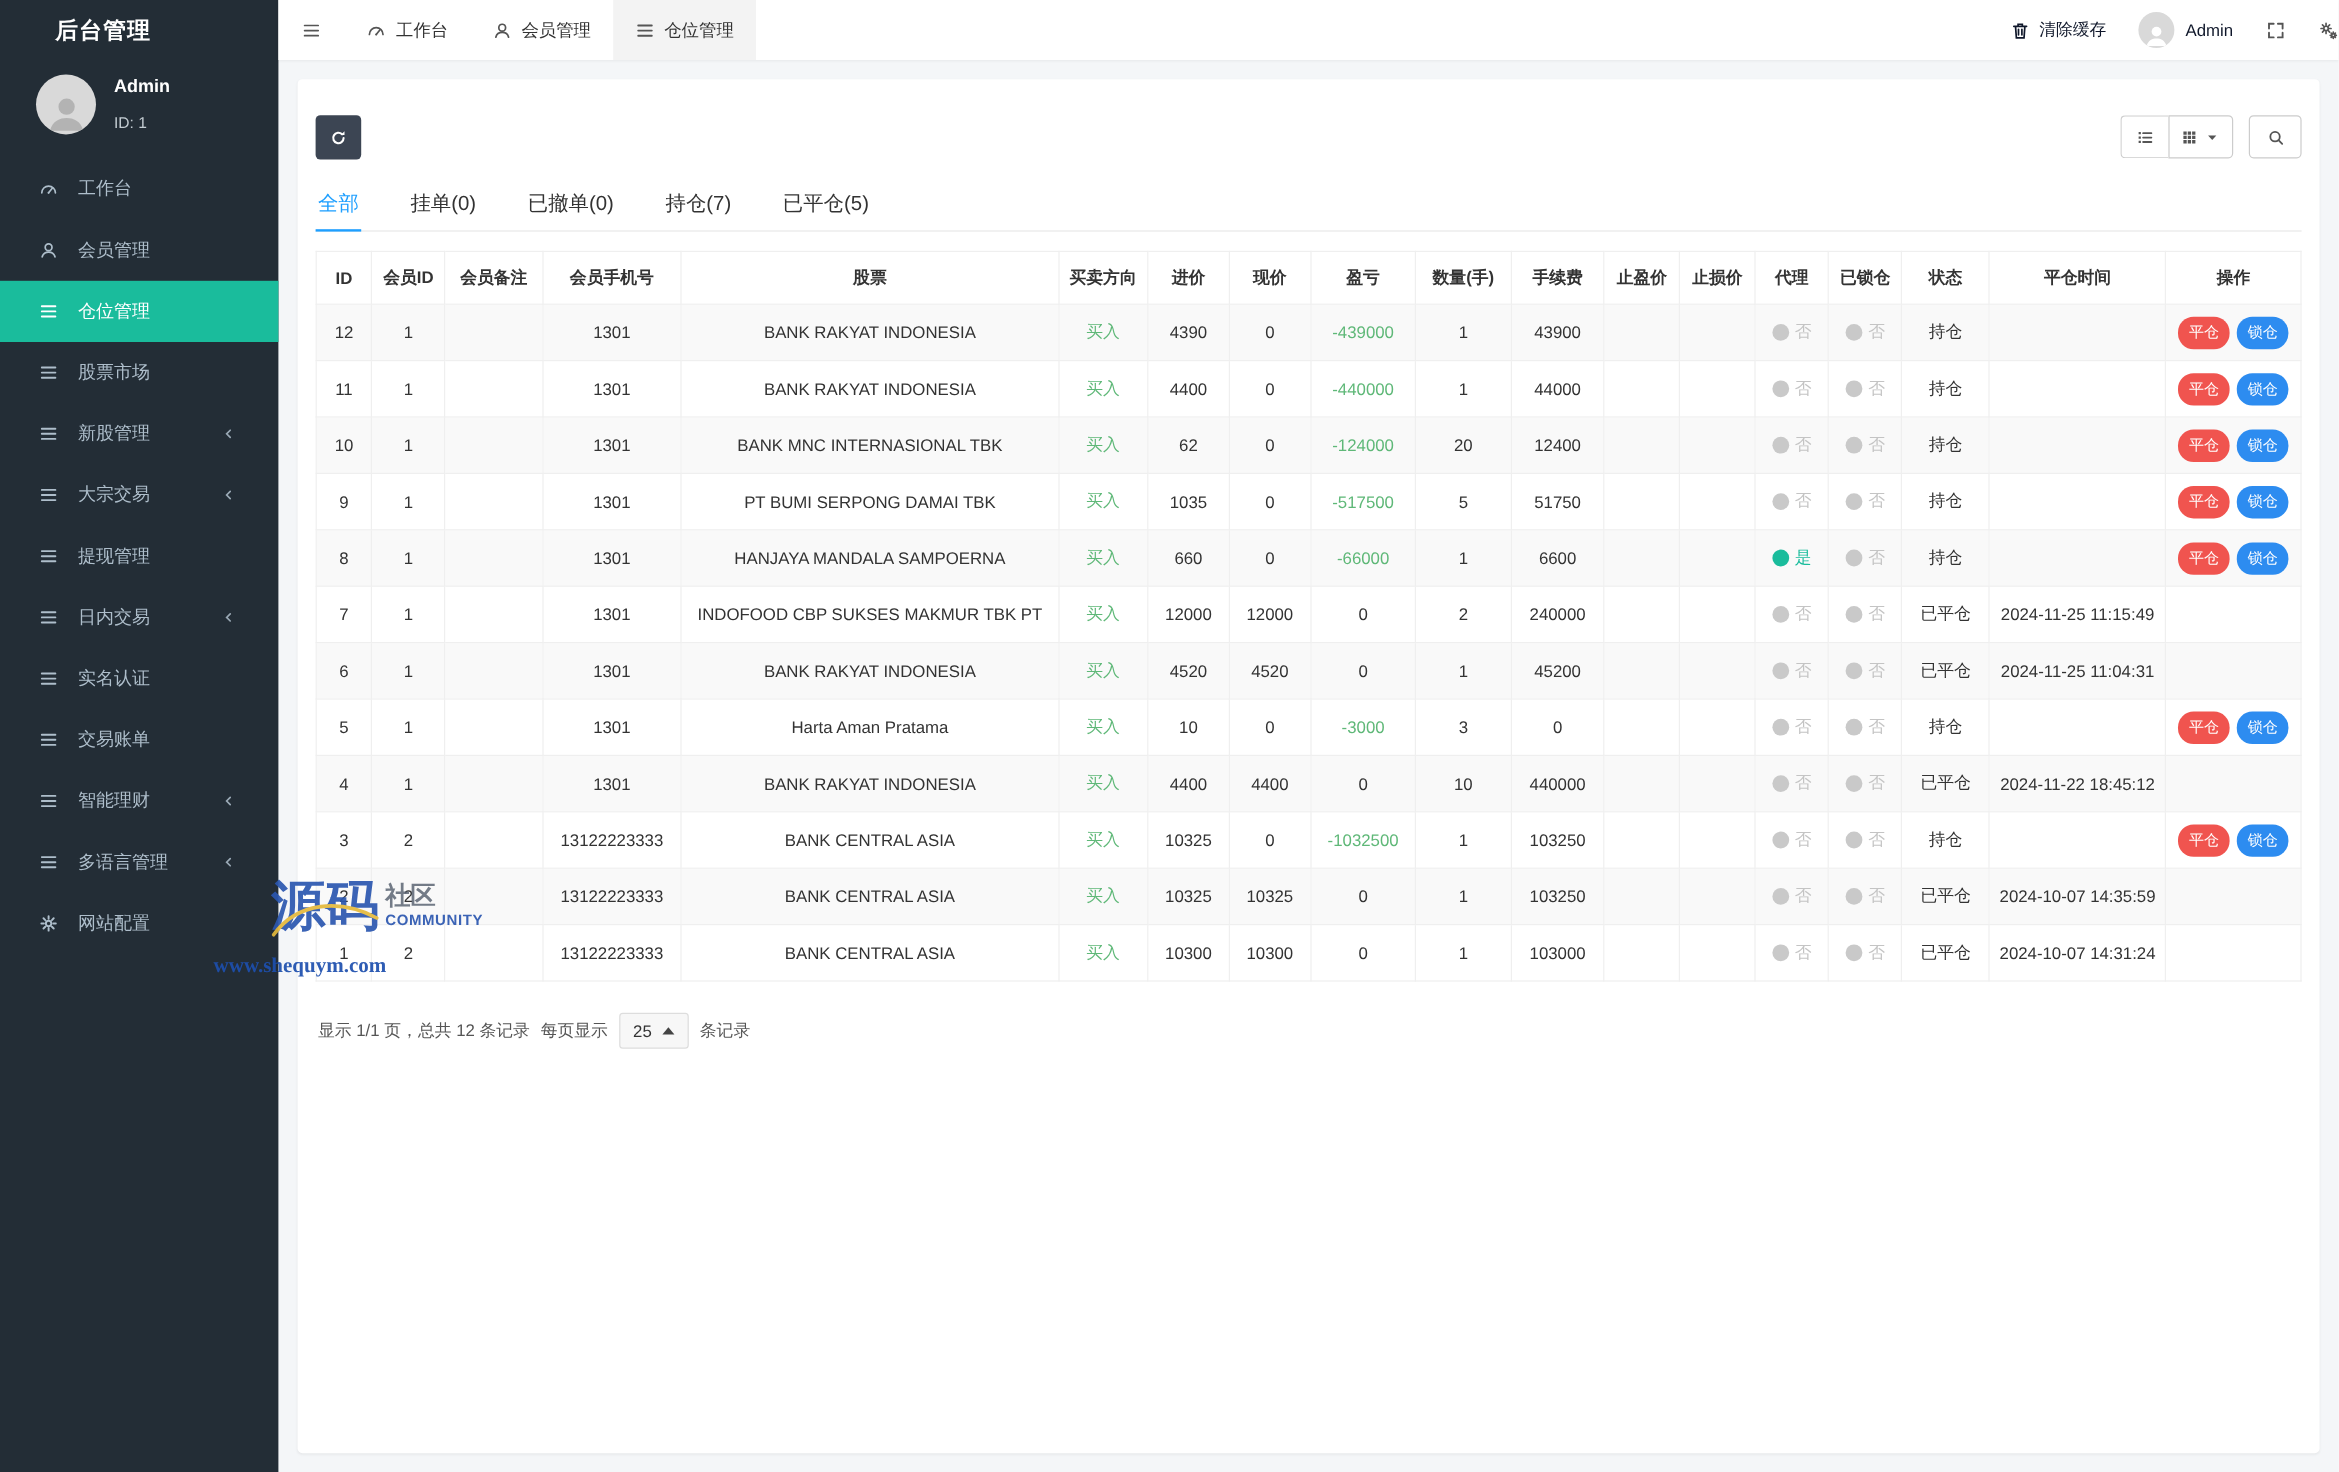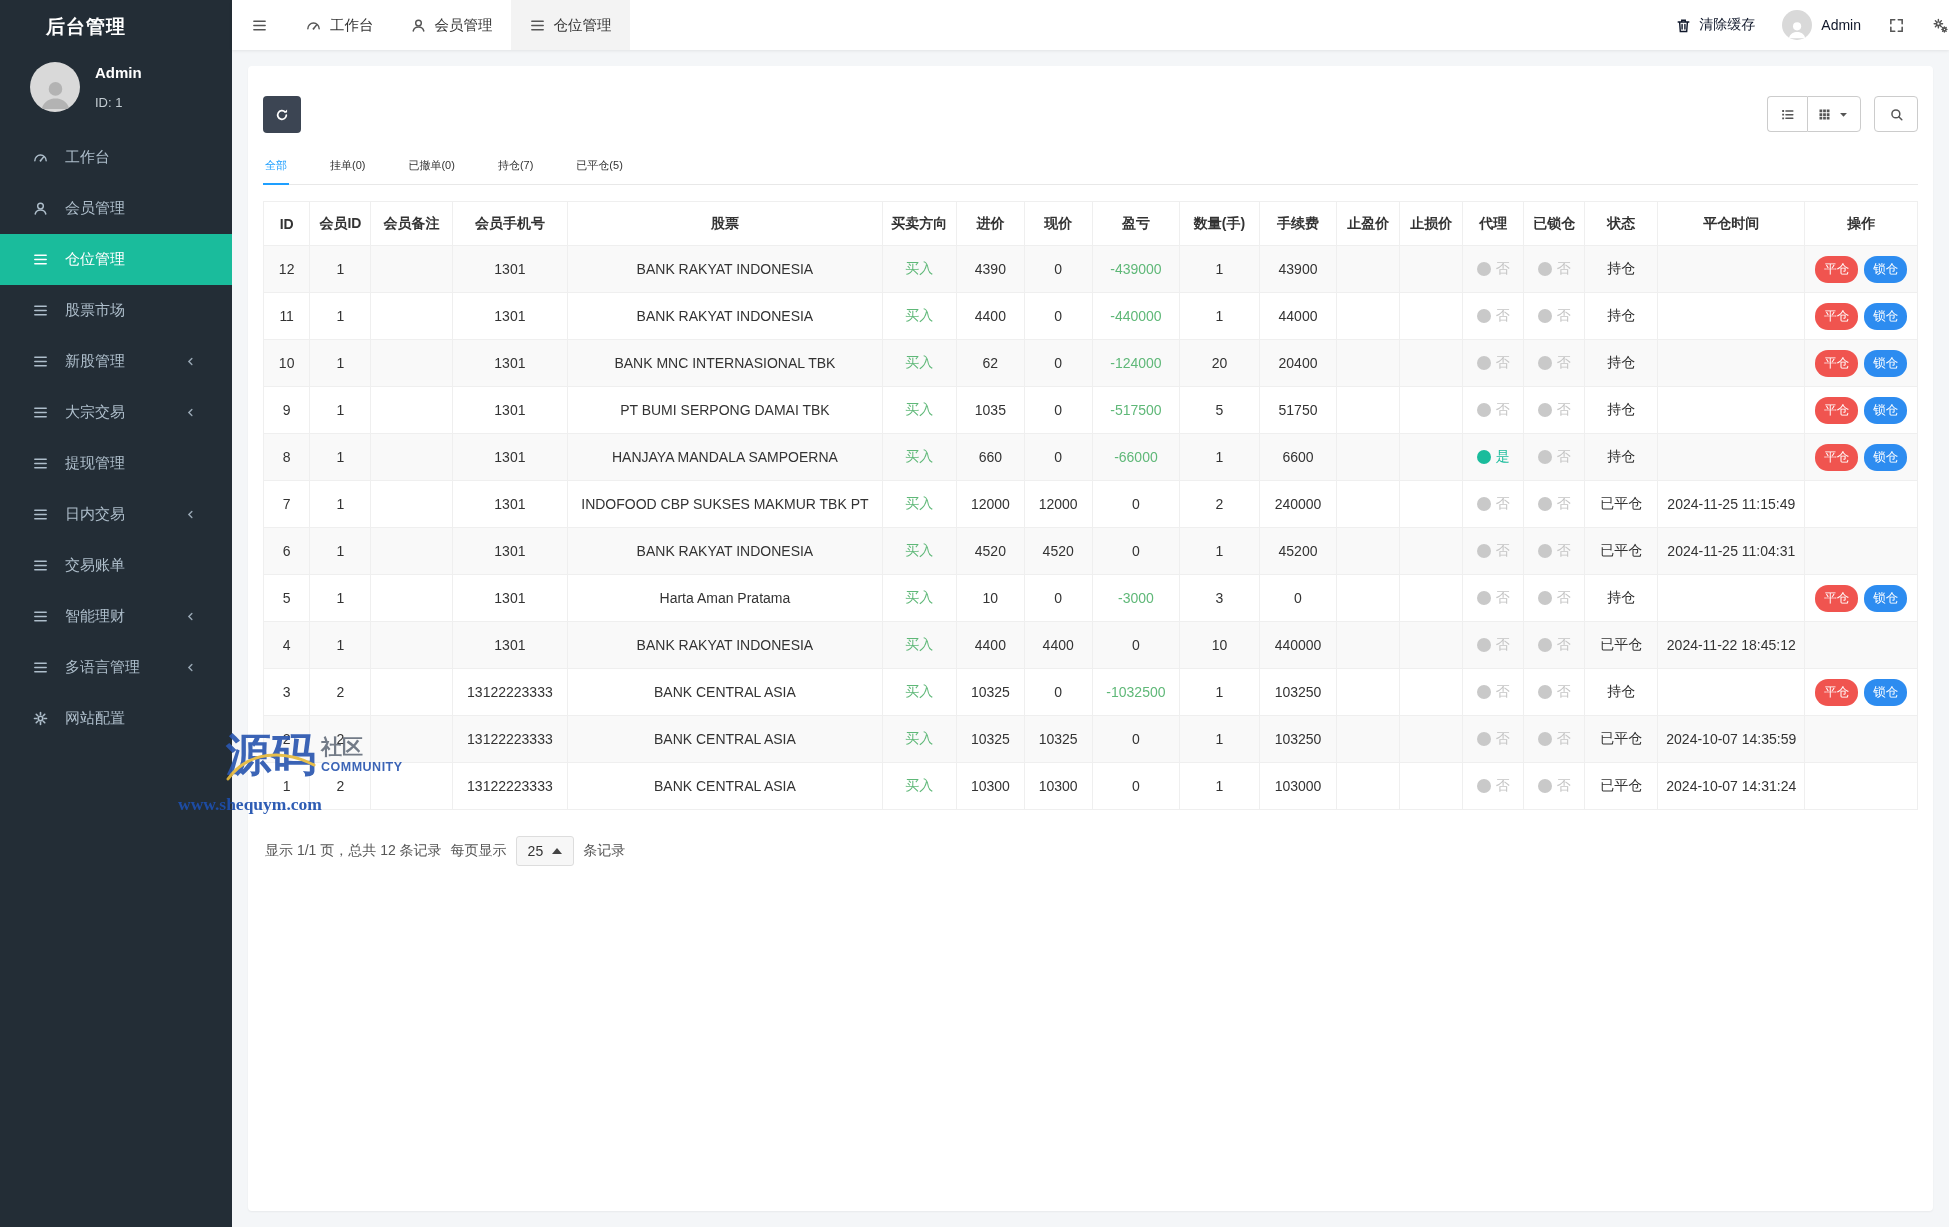--- a/index.html
+++ b/index.html
@@ -51,21 +51,21 @@
   .refresh-btn svg { width:16px; height:16px; }
   .toolbar-right { margin-left:auto; display:flex; gap:13px; }
   .btn-group { display:flex; }
   .tbtn { background:#fff; border:1px solid #ccc; height:36px; min-width:40px; display:flex; align-items:center; justify-content:center; gap:4px; color:#555; cursor:pointer; padding:0 9px; }
   .tbtn svg { width:15px; height:15px; }
   .btn-group .tbtn:first-child { border-radius:4px 0 0 4px; border-right:none; }
   .btn-group .tbtn:last-child { border-radius:0 4px 4px 0; }
   .tbtn.single { border-radius:4px; width:44px; }
 
   .tabs { display:flex; gap:39px; margin-top:17px; border-bottom:1px solid #e8e8e8; }
-  .tab { padding:8px 2px 10px; font-size:11px; color:#333; cursor:pointer; border-bottom:2px solid transparent; margin-bottom:-1px; }
+  .tab { padding:8px 2px 10px; font-size:17px; color:#333; cursor:pointer; border-bottom:2px solid transparent; margin-bottom:-1px; }
   .tab.active { color:var(--tab-active,#1e9fff); border-bottom-color:var(--tab-active,#1e9fff); }
 
   table.grid { width:100%; border-collapse:collapse; table-layout:fixed; margin-top:16px; font-size:14px; }
   .grid th, .grid td { border:1px solid #efefef; text-align:center; padding:0 4px; height:47px; overflow:hidden; white-space:nowrap; text-overflow:ellipsis; }
   .grid th { font-weight:bold; color:#333; height:44px; background:#fff; }
   .grid tbody tr:nth-child(odd) { background:#f9f9f9; }
   .text-green { color:var(--green,#5fb878); }
   .toggle { cursor:pointer; display:inline-flex; align-items:center; }
   .toggle .dot { display:inline-block; width:14px; height:14px; border-radius:50%; background:#c9c9c9; margin-right:5px; }
   .toggle.no { color:#c4c4c4; }
@@ -183,20 +183,28 @@
             <svg viewBox="0 0 24 24" fill="none" stroke="currentColor" stroke-width="2.2" stroke-linecap="round">
               <path d="M4 6h16M4 12h16M4 18h16"></path>
             </svg>
           </span>
           <span class="side-label">日内交易</span>
           <span class="icon chev">
             <svg viewBox="0 0 24 24" fill="none" stroke="currentColor" stroke-width="2.6" stroke-linecap="round">
               <path d="M14.5 6.5L9 12l5.5 5.5"></path>
             </svg>
           </span>
+        </div>
+        <div class="side-item">
+          <span class="icon">
+            <svg viewBox="0 0 24 24" fill="none" stroke="currentColor" stroke-width="2.2" stroke-linecap="round">
+              <path d="M4 6h16M4 12h16M4 18h16"></path>
+            </svg>
+          </span>
+          <span class="side-label">实名认证</span>
         </div>
         <div class="side-item">
           <span class="icon">
             <svg viewBox="0 0 24 24" fill="none" stroke="currentColor" stroke-width="2.2" stroke-linecap="round">
               <path d="M4 6h16M4 12h16M4 18h16"></path>
             </svg>
           </span>
           <span class="side-label">交易账单</span>
         </div>
         <div class="side-item">
@@ -462,21 +470,21 @@
                 <td>10</td>
                 <td>1</td>
                 <td></td>
                 <td>1301</td>
                 <td>BANK MNC INTERNASIONAL TBK</td>
                 <td><span class="text-green">买入</span></td>
                 <td>62</td>
                 <td>0</td>
                 <td><span class="text-green">-124000</span></td>
                 <td>20</td>
-                <td>20400</td>
+                <td>12400</td>
                 <td></td>
                 <td></td>
                 <td><span class="toggle no">
                     <span class="dot"></span>
                     <span>否</span>
                   </span></td>
                 <td><span class="toggle no">
                     <span class="dot"></span>
                     <span>否</span>
                   </span></td>

